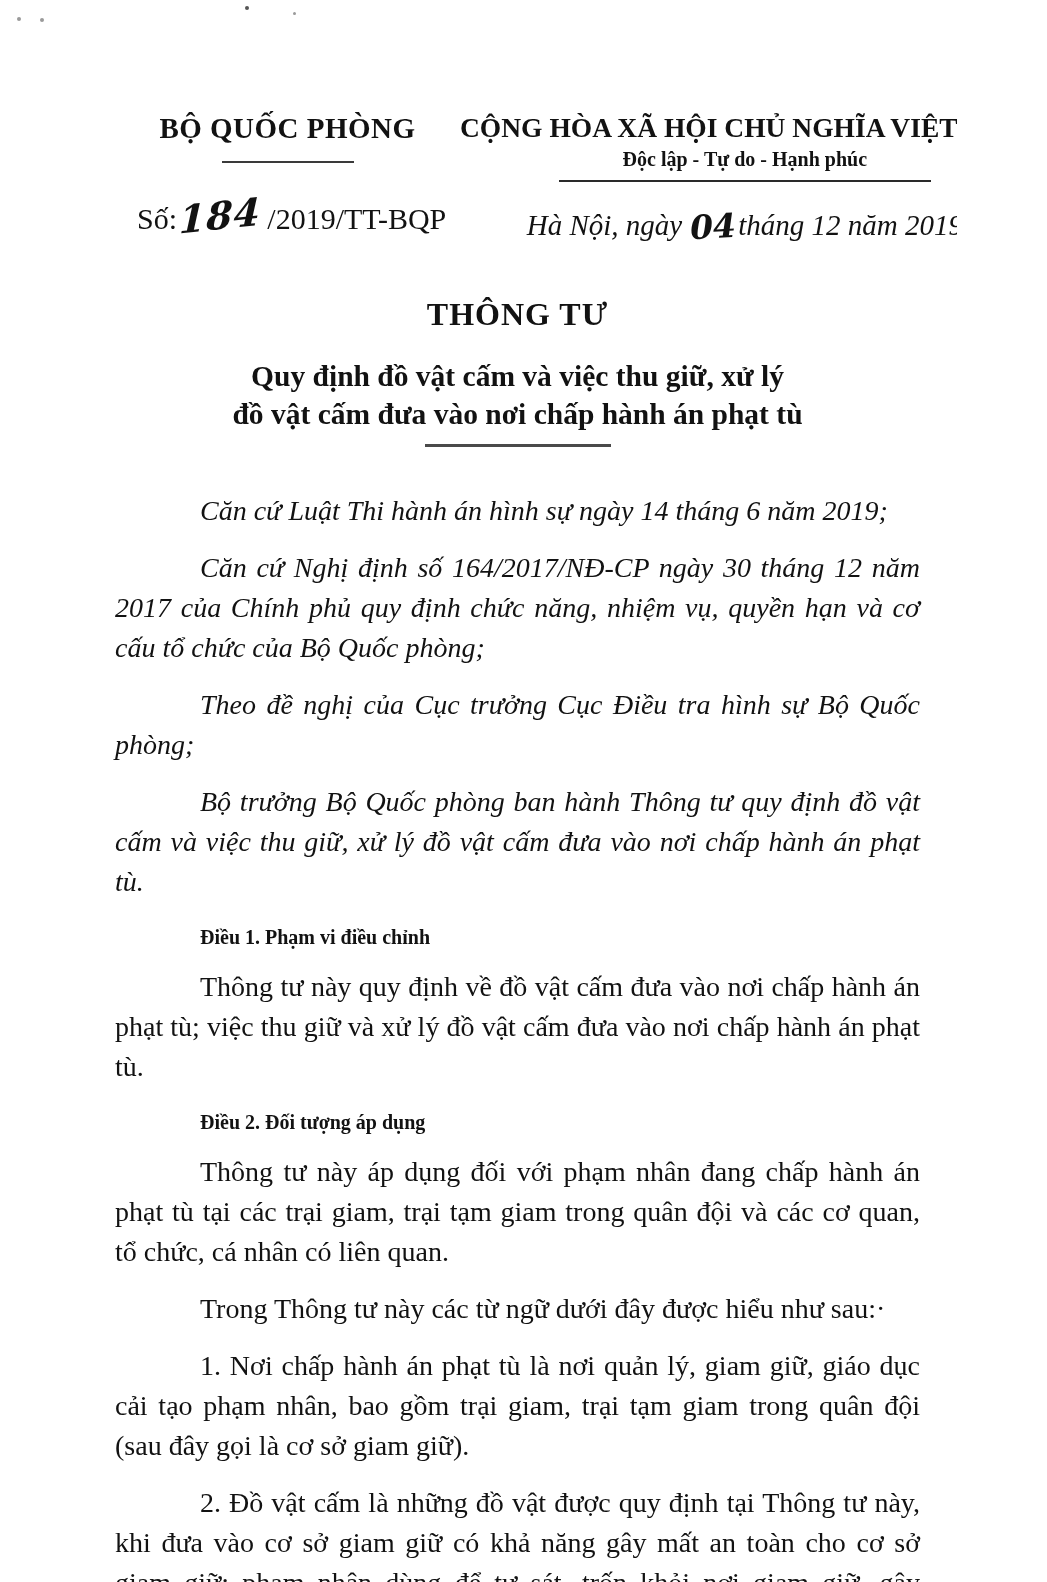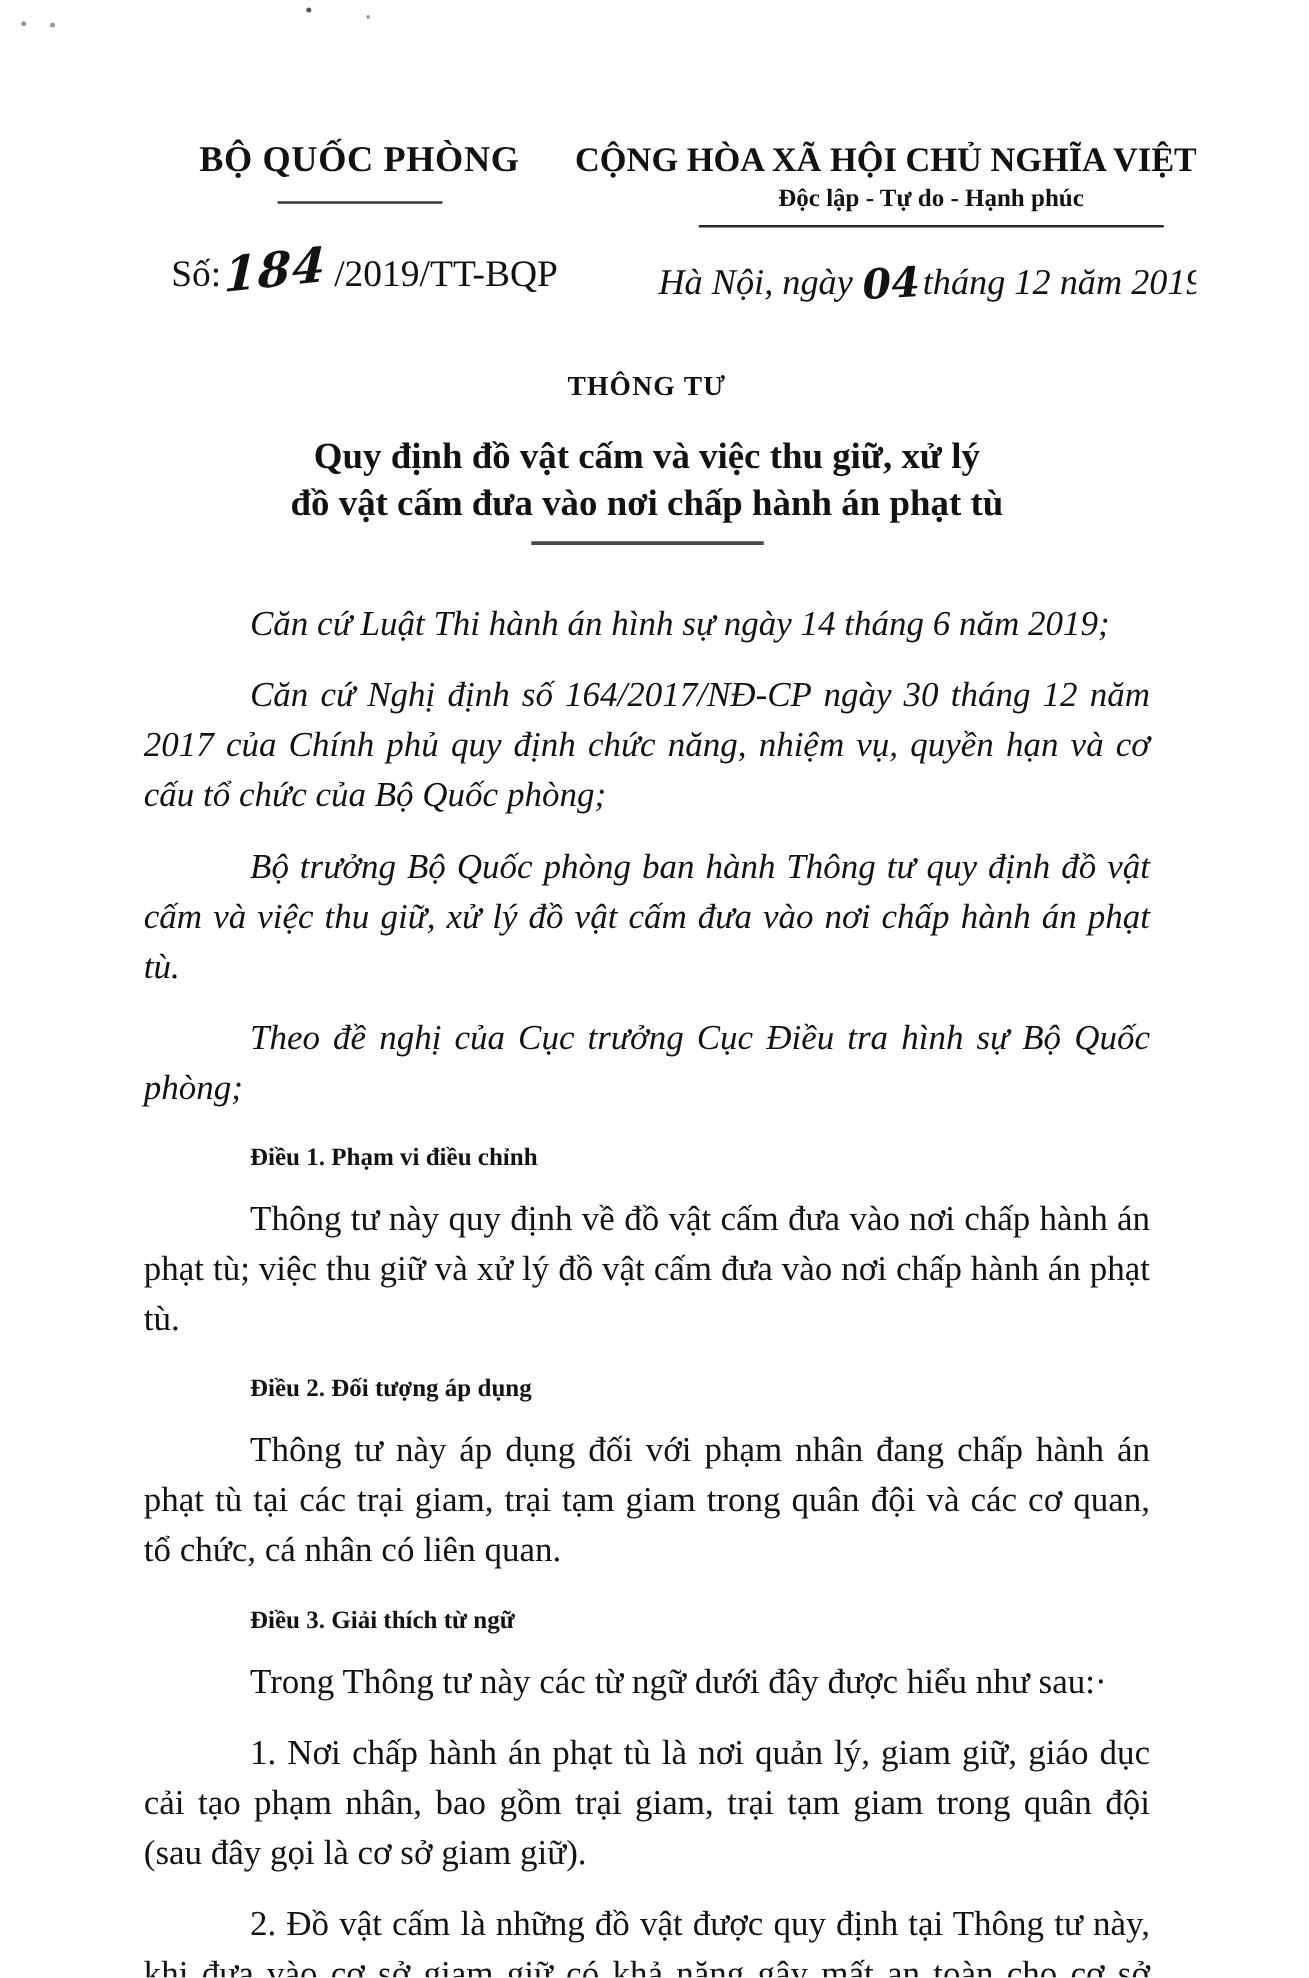--- a/index.html
+++ b/index.html
@@ -26,21 +26,21 @@
   }
   .hand-number { font-size:38px; transform:rotate(-6deg) skewX(-8deg); margin:0 6px 0 2px; letter-spacing:1px; }
   .hright { flex:1 1 auto; text-align:center; }
   .nat1 { font-weight:bold; font-size:27.5px; white-space:nowrap; }
   .nat2 { font-weight:bold; font-size:20px; margin-top:4px; }
   .nat-rule { width:372px; height:2px; background:#2a2a2a; margin:9px auto 0; }
   .dateline { margin-top:25px; font-style:italic; font-size:29px; white-space:nowrap; }
   .hand-day { font-size:33px; transform:rotate(-3deg); margin:0 2px 0 8px; vertical-align:-3px; }
   
   .title-block { text-align:center; margin-top:50px; }
-  .doc-type { font-weight:bold; font-size:22px; letter-spacing:1px; }
+  .doc-type { font-weight:bold; font-size:32px; letter-spacing:1px; }
   .subtitle { font-weight:bold; font-size:29.5px; line-height:1.28; margin-top:25px; }
   .title-rule { width:186px; height:3px; background:#4a4a4a; margin:10px auto 0; }
   
   .bodytext { margin-top:44px; }
   .para {
     font-size:28px; line-height:1.43;
     text-align:justify; text-indent:85px;
     margin:0 0 17px 0;
   }
   .preamble-para { font-style:italic; }
@@ -89,28 +89,27 @@
       <div>Quy định đồ vật cấm và việc thu giữ, xử lý</div>
       <div>đồ vật cấm đưa vào nơi chấp hành án phạt tù</div>
     </div>
     <div class="title-rule"></div>
   </div>
 
   <div class="bodytext">
 
     <p class="para preamble-para">Căn cứ Luật Thi hành án hình sự ngày 14 tháng 6 năm 2019;</p>
     <p class="para preamble-para">Căn cứ Nghị định số 164/2017/NĐ-CP ngày 30 tháng 12 năm 2017 của Chính phủ quy định chức năng, nhiệm vụ, quyền hạn và cơ cấu tổ chức của Bộ Quốc phòng;</p>
+    <p class="para preamble-para">Theo đề nghị của Cục trưởng Cục Điều tra hình sự Bộ Quốc phòng;</p>
     <p class="para preamble-para">Bộ trưởng Bộ Quốc phòng ban hành Thông tư quy định đồ vật cấm và việc thu giữ, xử lý đồ vật cấm đưa vào nơi chấp hành án phạt tù.</p>
-    <p class="para preamble-para">Theo đề nghị của Cục trưởng Cục Điều tra hình sự Bộ Quốc phòng;</p>
 
     <div class="art-heading">Điều 1. Phạm vi điều chỉnh</div>
     <p class="para">Thông tư này quy định về đồ vật cấm đưa vào nơi chấp hành án phạt tù; việc thu giữ và xử lý đồ vật cấm đưa vào nơi chấp hành án phạt tù.</p>
 
     <div class="art-heading">Điều 2. Đối tượng áp dụng</div>
     <p class="para">Thông tư này áp dụng đối với phạm nhân đang chấp hành án phạt tù tại các trại giam, trại tạm giam trong quân đội và các cơ quan, tổ chức, cá nhân có liên quan.</p>
 
-    <div class="art-heading">Điều 3. Giải thích từ ngữ</div>
     <p class="para">Trong Thông tư này các từ ngữ dưới đây được hiểu như sau:·</p>
     <p class="para">1. Nơi chấp hành án phạt tù là nơi quản lý, giam giữ, giáo dục cải tạo phạm nhân, bao gồm trại giam, trại tạm giam trong quân đội (sau đây gọi là cơ sở giam giữ).</p>
     <p class="para">2. Đồ vật cấm là những đồ vật được quy định tại Thông tư này, khi đưa vào cơ sở giam giữ có khả năng gây mất an toàn cho cơ sở giam giữ; phạm nhân dùng để tự sát, trốn khỏi nơi giam giữ, gây thương tích, gây tổn hại cho sức khỏe, tính mạng của bản thân hoặc người khác; gây cản trở cho công tác điều tra, truy tố, xét xử và thi hành án phạt tù.</p>
 
   </div>
 </div>
 
 </body></html>

